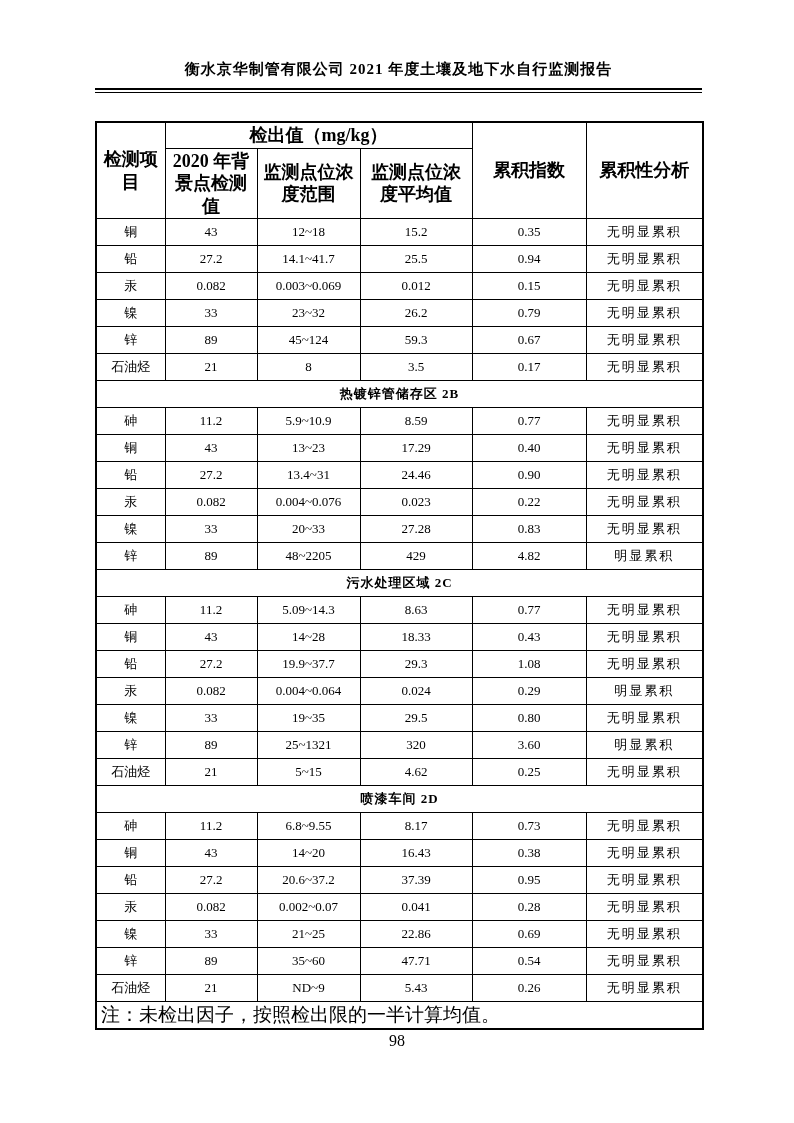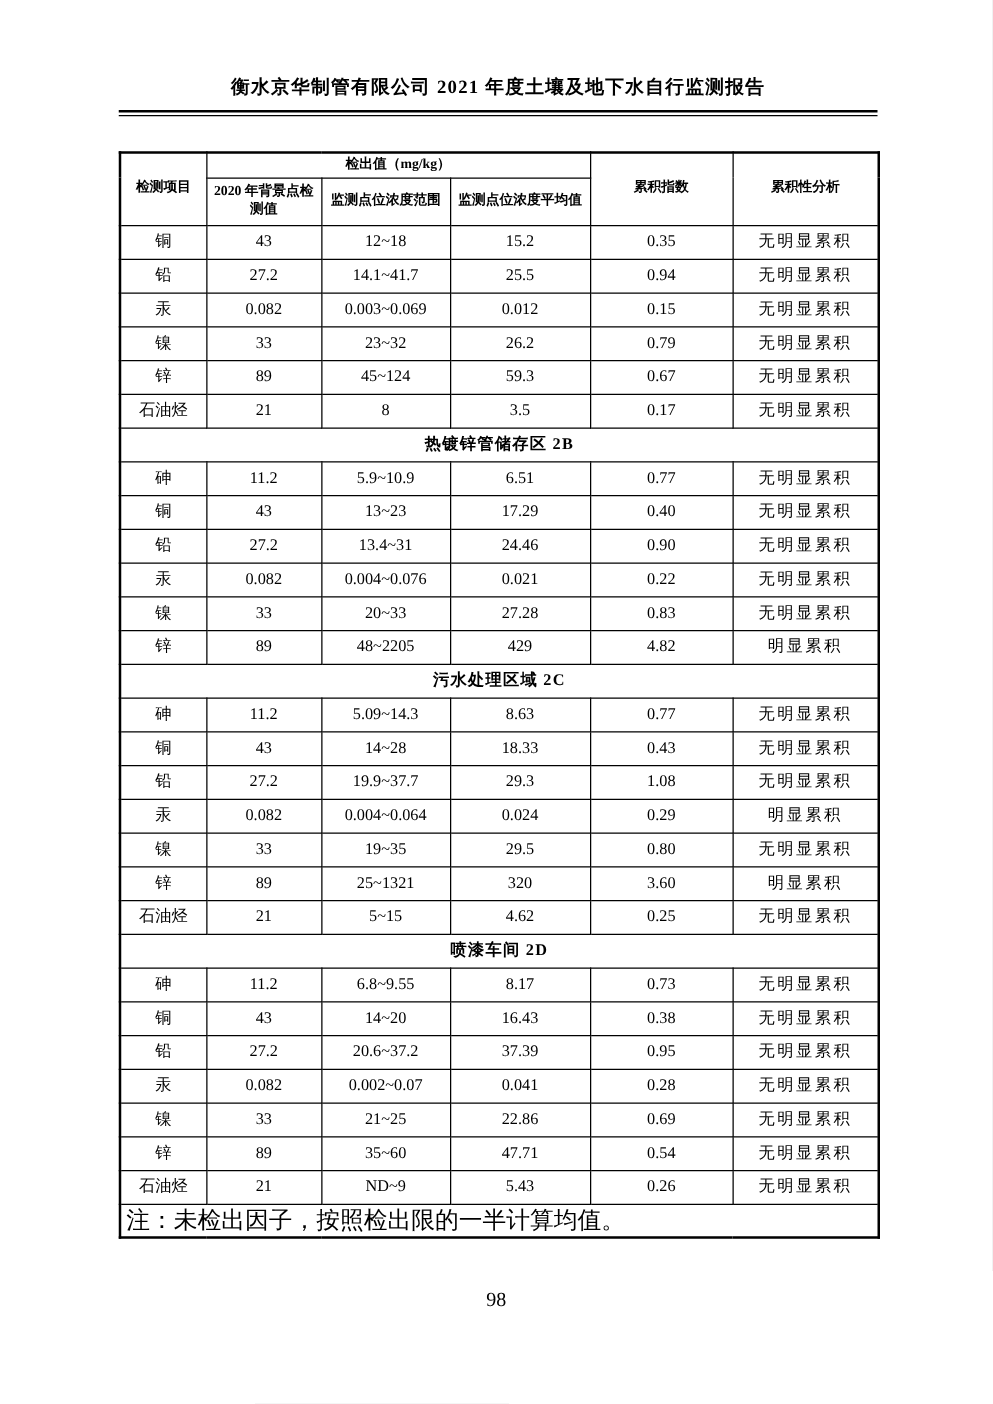--- a/index.html
+++ b/index.html
@@ -20,21 +20,21 @@
   }
   table.report-table {
     position:absolute; top:121px; left:95px; width:607px;
     border-collapse:collapse; table-layout:fixed;
     font-size:13px; border:2px solid #000;
   }
   .report-table th, .report-table td {
     border:1px solid #000; text-align:center; vertical-align:middle;
     padding:1px 3px; line-height:1.25; overflow:hidden;
   }
-  .report-table thead th { font-weight:bold; font-size:11px; }
+  .report-table thead th { font-weight:bold; font-size:18px; }
   .report-table thead tr.h1 { height:20px; }
   .report-table thead tr.h2 { height:38px; }
   .report-table tbody tr, .report-table tfoot tr { height:27px; }
   .section-title { font-weight:bold; letter-spacing:1px; }
   td.cell-analysis { letter-spacing:2px; }
   tfoot td.note-cell { text-align:left; font-size:19px; height:22px; padding-left:4px; }
   .page-number {
     position:absolute; top:1032px; left:0; width:100%;
     text-align:center; font-size:16px;
   }
@@ -118,21 +118,21 @@
           <td class="cell-index">0.17</td>
           <td class="cell-analysis">无明显累积</td>
         </tr>
         <tr>
           <td colspan="6" class="section-title">热镀锌管储存区 2B</td>
         </tr>
         <tr>
           <td class="cell-item">砷</td>
           <td class="cell-bg">11.2</td>
           <td class="cell-range">5.9~10.9</td>
-          <td class="cell-avg">6.51</td>
+          <td class="cell-avg">8.59</td>
           <td class="cell-index">0.77</td>
           <td class="cell-analysis">无明显累积</td>
         </tr>
         <tr>
           <td class="cell-item">铜</td>
           <td class="cell-bg">43</td>
           <td class="cell-range">13~23</td>
           <td class="cell-avg">17.29</td>
           <td class="cell-index">0.40</td>
           <td class="cell-analysis">无明显累积</td>
@@ -142,21 +142,21 @@
           <td class="cell-bg">27.2</td>
           <td class="cell-range">13.4~31</td>
           <td class="cell-avg">24.46</td>
           <td class="cell-index">0.90</td>
           <td class="cell-analysis">无明显累积</td>
         </tr>
         <tr>
           <td class="cell-item">汞</td>
           <td class="cell-bg">0.082</td>
           <td class="cell-range">0.004~0.076</td>
-          <td class="cell-avg">0.021</td>
+          <td class="cell-avg">0.023</td>
           <td class="cell-index">0.22</td>
           <td class="cell-analysis">无明显累积</td>
         </tr>
         <tr>
           <td class="cell-item">镍</td>
           <td class="cell-bg">33</td>
           <td class="cell-range">20~33</td>
           <td class="cell-avg">27.28</td>
           <td class="cell-index">0.83</td>
           <td class="cell-analysis">无明显累积</td>

